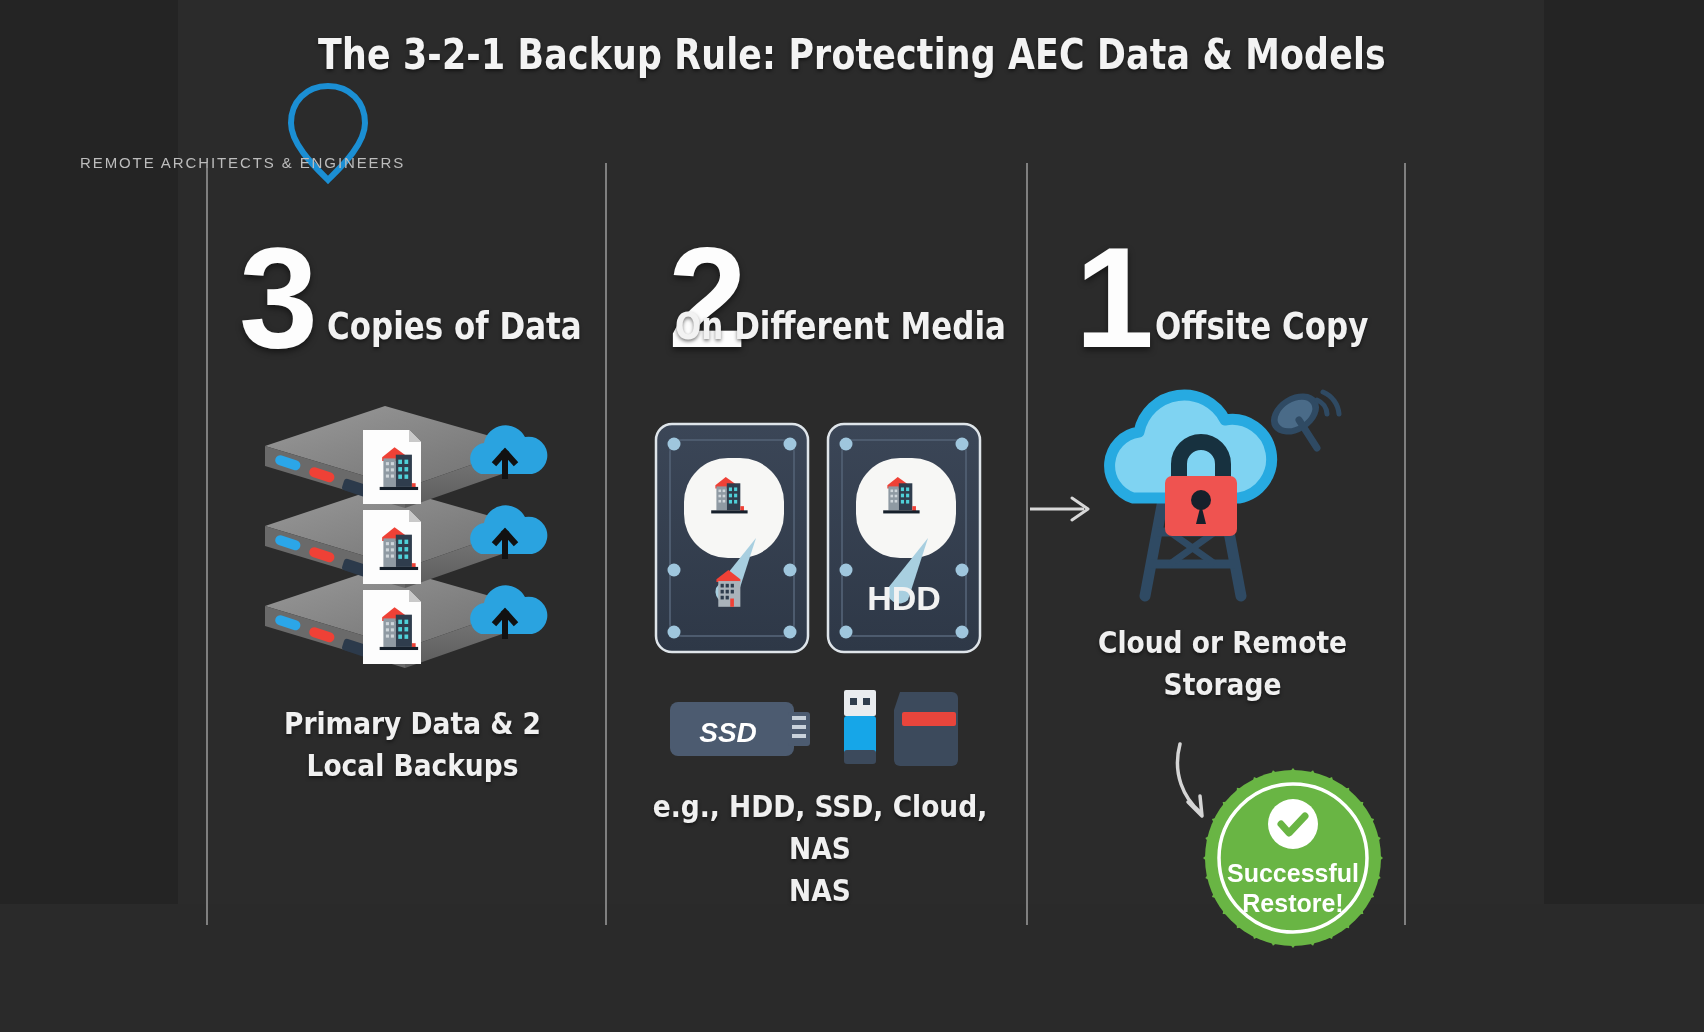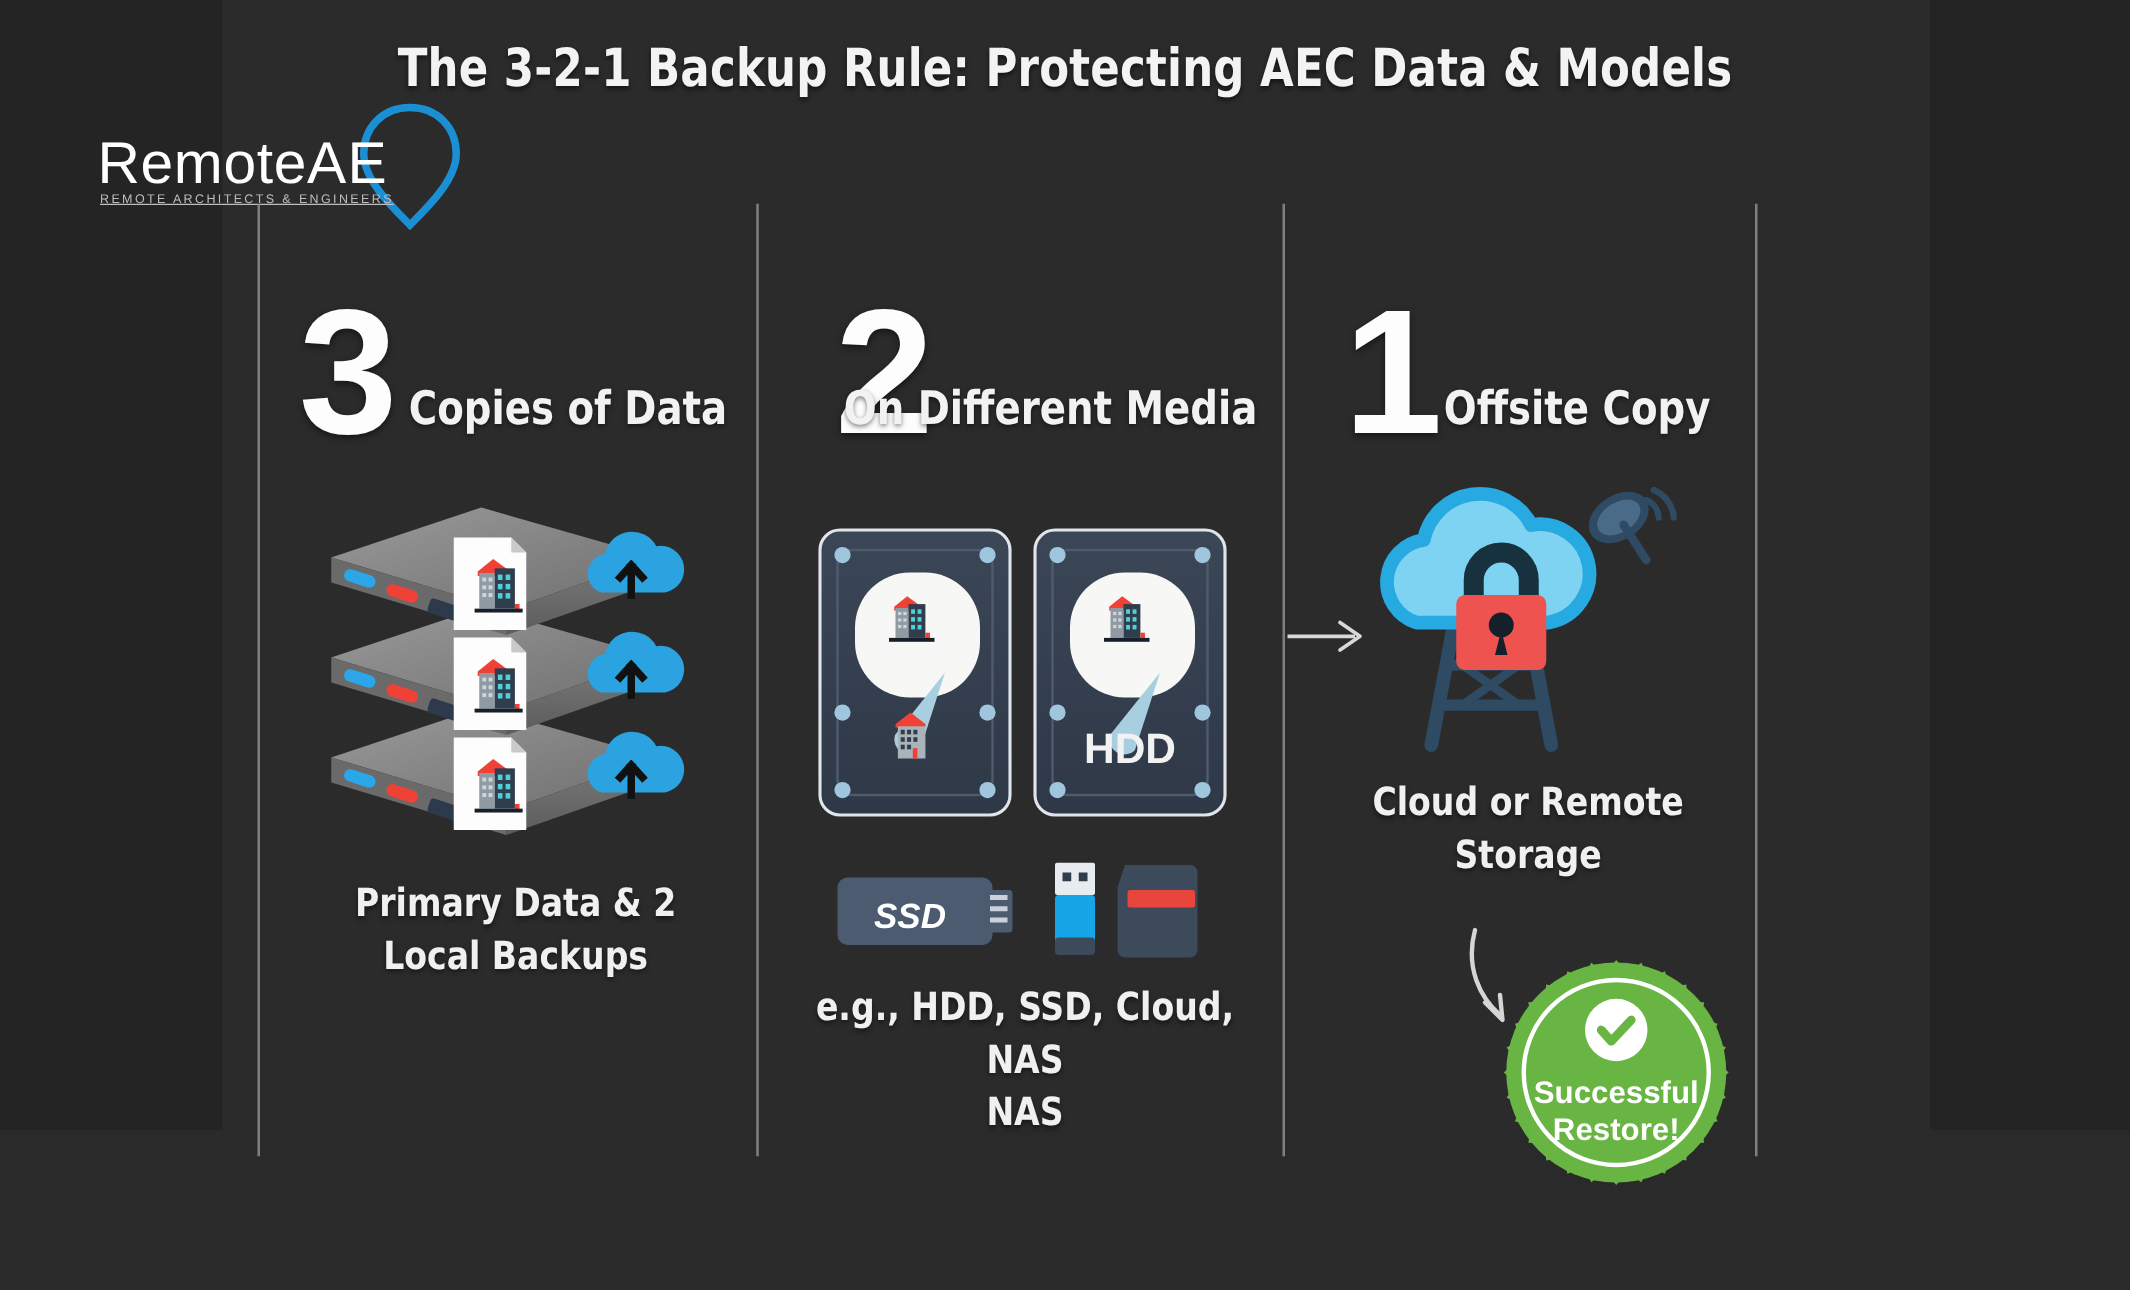--- a/index.html
+++ b/index.html
@@ -42,23 +42,22 @@
     position: absolute; right: -2px; top: -10px; width: 84px; height: 102px;
   }
   #logo .wordmark {
     position: absolute; left: 0; top: 10px;
     color: #ffffff; font-size: 47px; font-weight: 300;
     letter-spacing: .5px; white-space: nowrap;
   }
   #logo .wordmark .ae { letter-spacing: 1px; }
   #logo .tagline {
     position: absolute; left: 2px; top: 62px;
-    color: #bdbdbd; font-size: 10px; letter-spacing: 1.9px;
+    color: #bdbdbd; font-size: 15px; letter-spacing: 1.9px;
     white-space: nowrap;
-    text-decoration: underline;
   }
 
   
   .divider {
     position: absolute; top: 163px; width: 2px; height: 762px;
     background: #8e8e8e; opacity: .85;
   }
   .divider.d1 { left: 206px; }
   .divider.d2 { left: 605px; }
   .divider.d3 { left: 1026px; }
@@ -113,23 +112,20 @@
 
   <div class="edge left"></div>
   <div class="edge right"></div>
 
   <div id="title">The 3-2-1 Backup Rule: Protecting AEC Data &amp; Models</div>
 
   <div id="logo">
     <svg class="pin" viewBox="0 0 84 102">
       <path d="M42 4 C 64 4 79 20 79 41 C 79 62 56 84 42 98 C 28 84 5 62 5 41 C 5 20 20 4 42 4 Z" fill="none" stroke="#1b8fd4" stroke-width="6" stroke-linecap="round"></path>
     </svg>
-    <div class="wordmark">
-      <span>Remote</span><span class="ae">AE</span>
-    </div>
     <div class="tagline">REMOTE ARCHITECTS &amp; ENGINEERS</div>
   </div>
 
   <div class="divider d1"></div>
   <div class="divider d2"></div>
   <div class="divider d3"></div>
   <div class="divider d4"></div>
 
   <div class="col col1">
     <div class="head">

